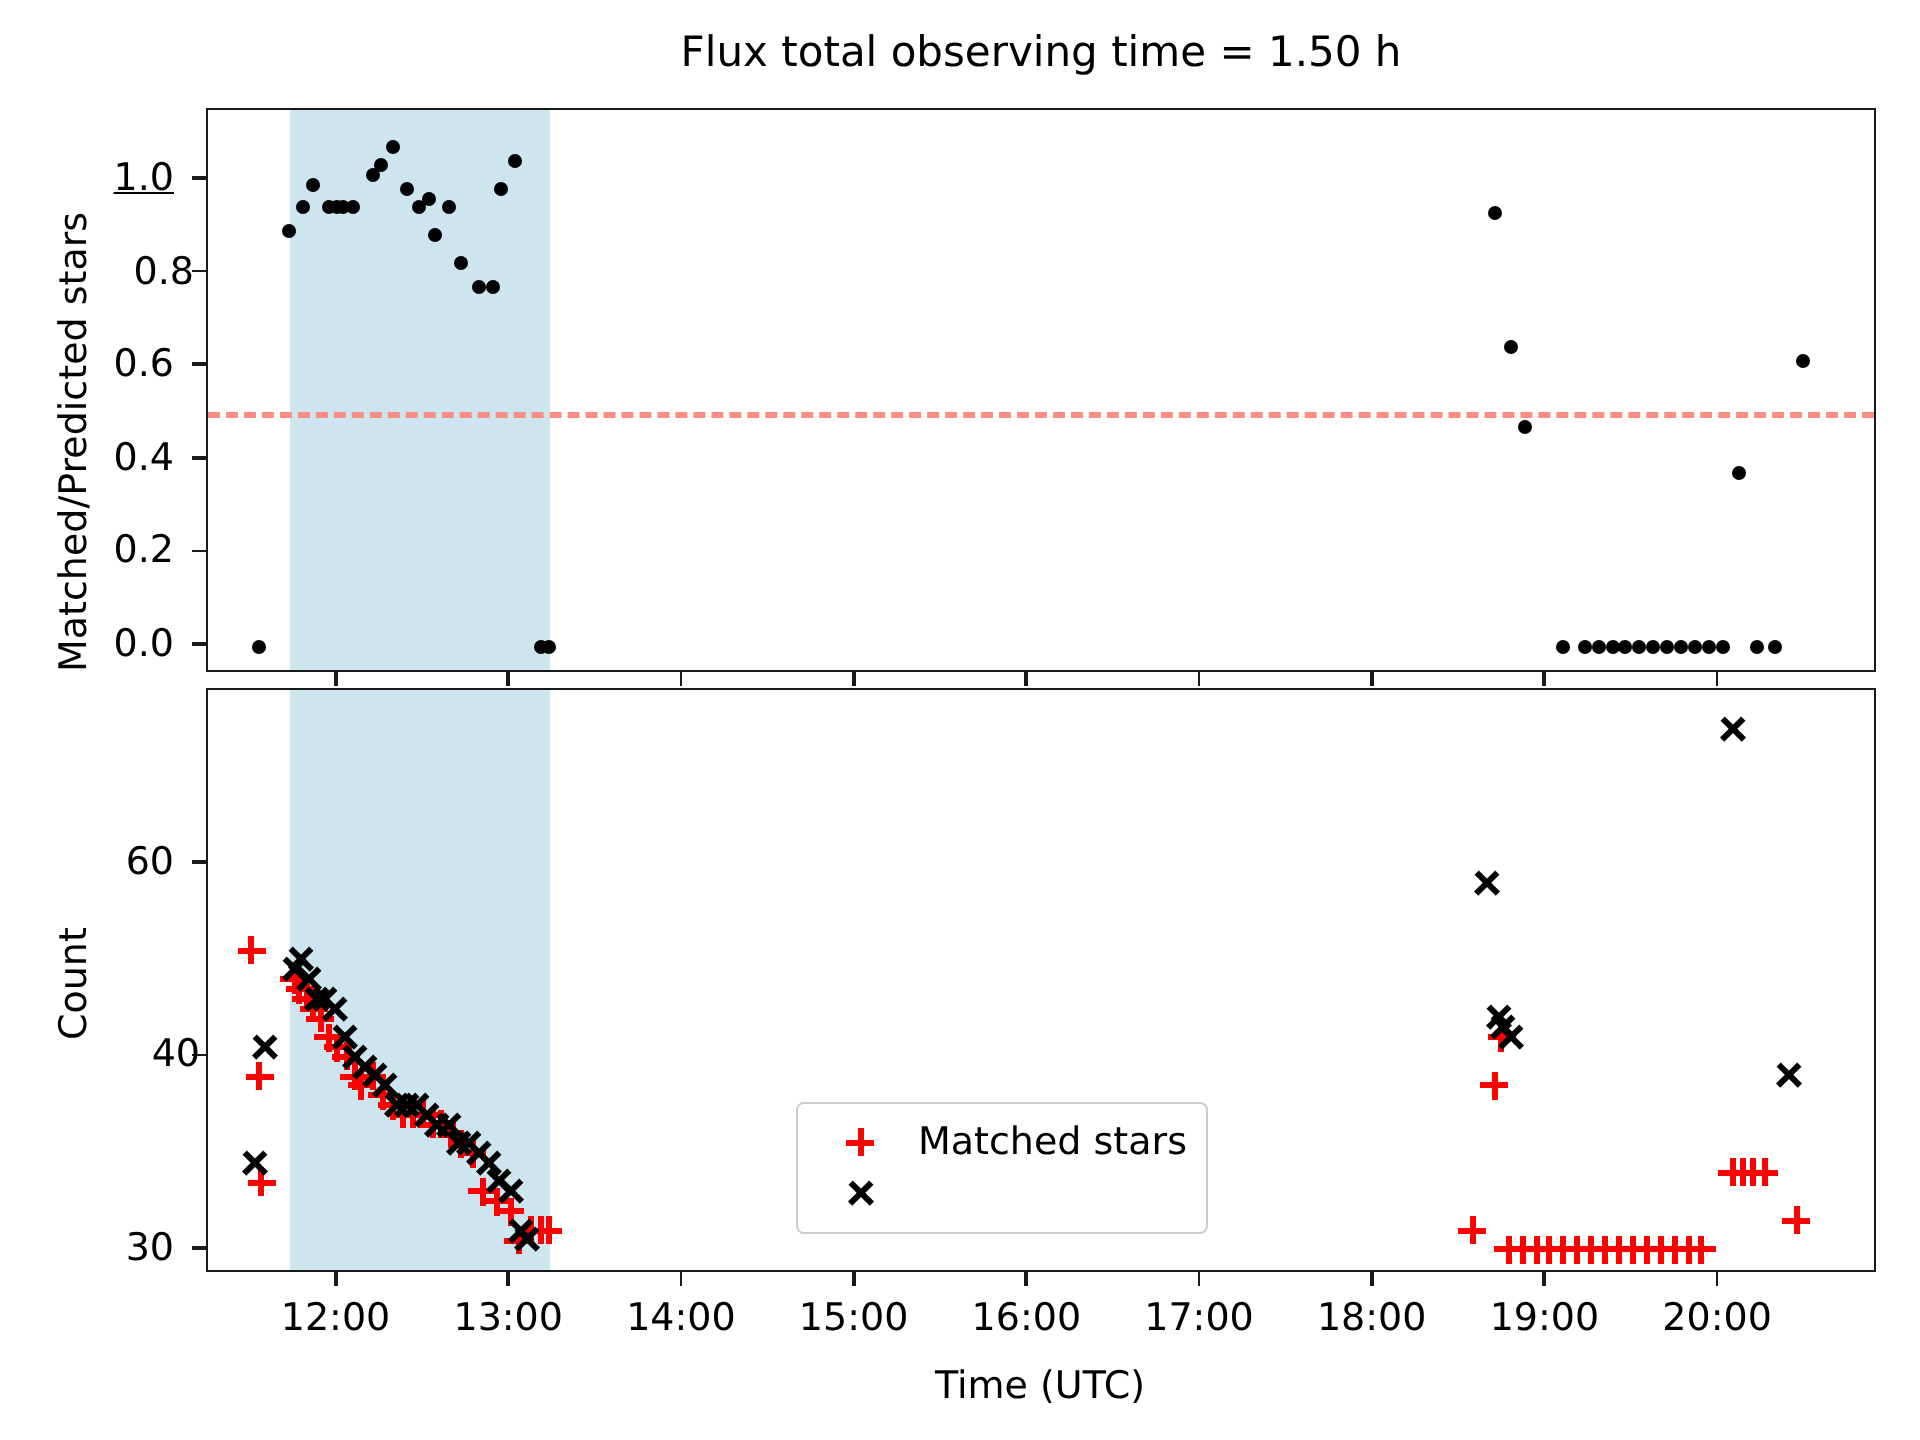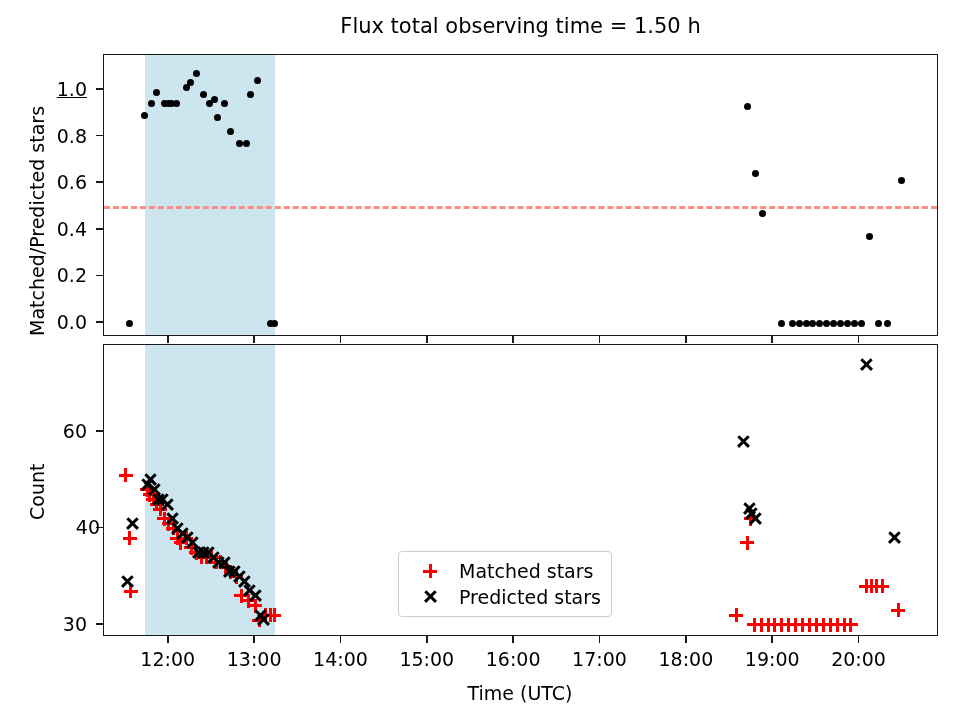--- a/index.html
+++ b/index.html
@@ -253,21 +253,21 @@
   <div id="top-yticks">
       <div class="ytick-mark" style="left: 96px; top: 321.217px;"></div>
       <div class="ytick-label" style="left: 5px; width: 82px; top: 322.017px;">0.0</div>
       <div class="ytick-mark" style="left: 96px; top: 274.605px;"></div>
       <div class="ytick-label" style="left: 5px; width: 82px; top: 275.405px;">0.2</div>
       <div class="ytick-mark" style="left: 96px; top: 227.993px;"></div>
       <div class="ytick-label" style="left: 5px; width: 82px; top: 228.793px;">0.4</div>
       <div class="ytick-mark" style="left: 96px; top: 181.382px;"></div>
       <div class="ytick-label" style="left: 5px; width: 82px; top: 182.182px;">0.6</div>
       <div class="ytick-mark" style="left: 96px; top: 134.77px;"></div>
-      <div class="ytick-label" style="left: 5px; width: 82px; top: 135.57px; text-align: right;">0.8</div>
+      <div class="ytick-label" style="left: 15px; width: 82px; top: 135.57px; text-align: right;">0.8</div>
       <div class="ytick-mark" style="left: 96px; top: 88.1587px;"></div>
       <div class="ytick-label" style="left: 5px; width: 82px; top: 88.9587px; text-decoration: underline;">1.0</div>
     </div>
   <div id="top-xticks">
       <div class="xtick-mark" style="left: 166.962px; top: 336px;"></div>
       <div class="xtick-mark" style="left: 253.312px; top: 336px;"></div>
       <div class="xtick-mark" style="left: 339.661px; top: 336px;"></div>
       <div class="xtick-mark" style="left: 426.011px; top: 336px;"></div>
       <div class="xtick-mark" style="left: 512.36px; top: 336px;"></div>
       <div class="xtick-mark" style="left: 598.71px; top: 336px;"></div>
@@ -405,17 +405,16 @@
     <div class="legend-row">
       <span class="legend-handle">
           <i class="pt-plus lh-plus"></i>
         </span>
       <span class="legend-text">Matched stars</span>
     </div>
     <div class="legend-row">
       <span class="legend-handle">
           <i class="pt-cross lh-cross"></i>
         </span>
-      <span class="legend-text">Predicted stars</span>
     </div>
   </div>
 
 </div>
 
 </body></html>

